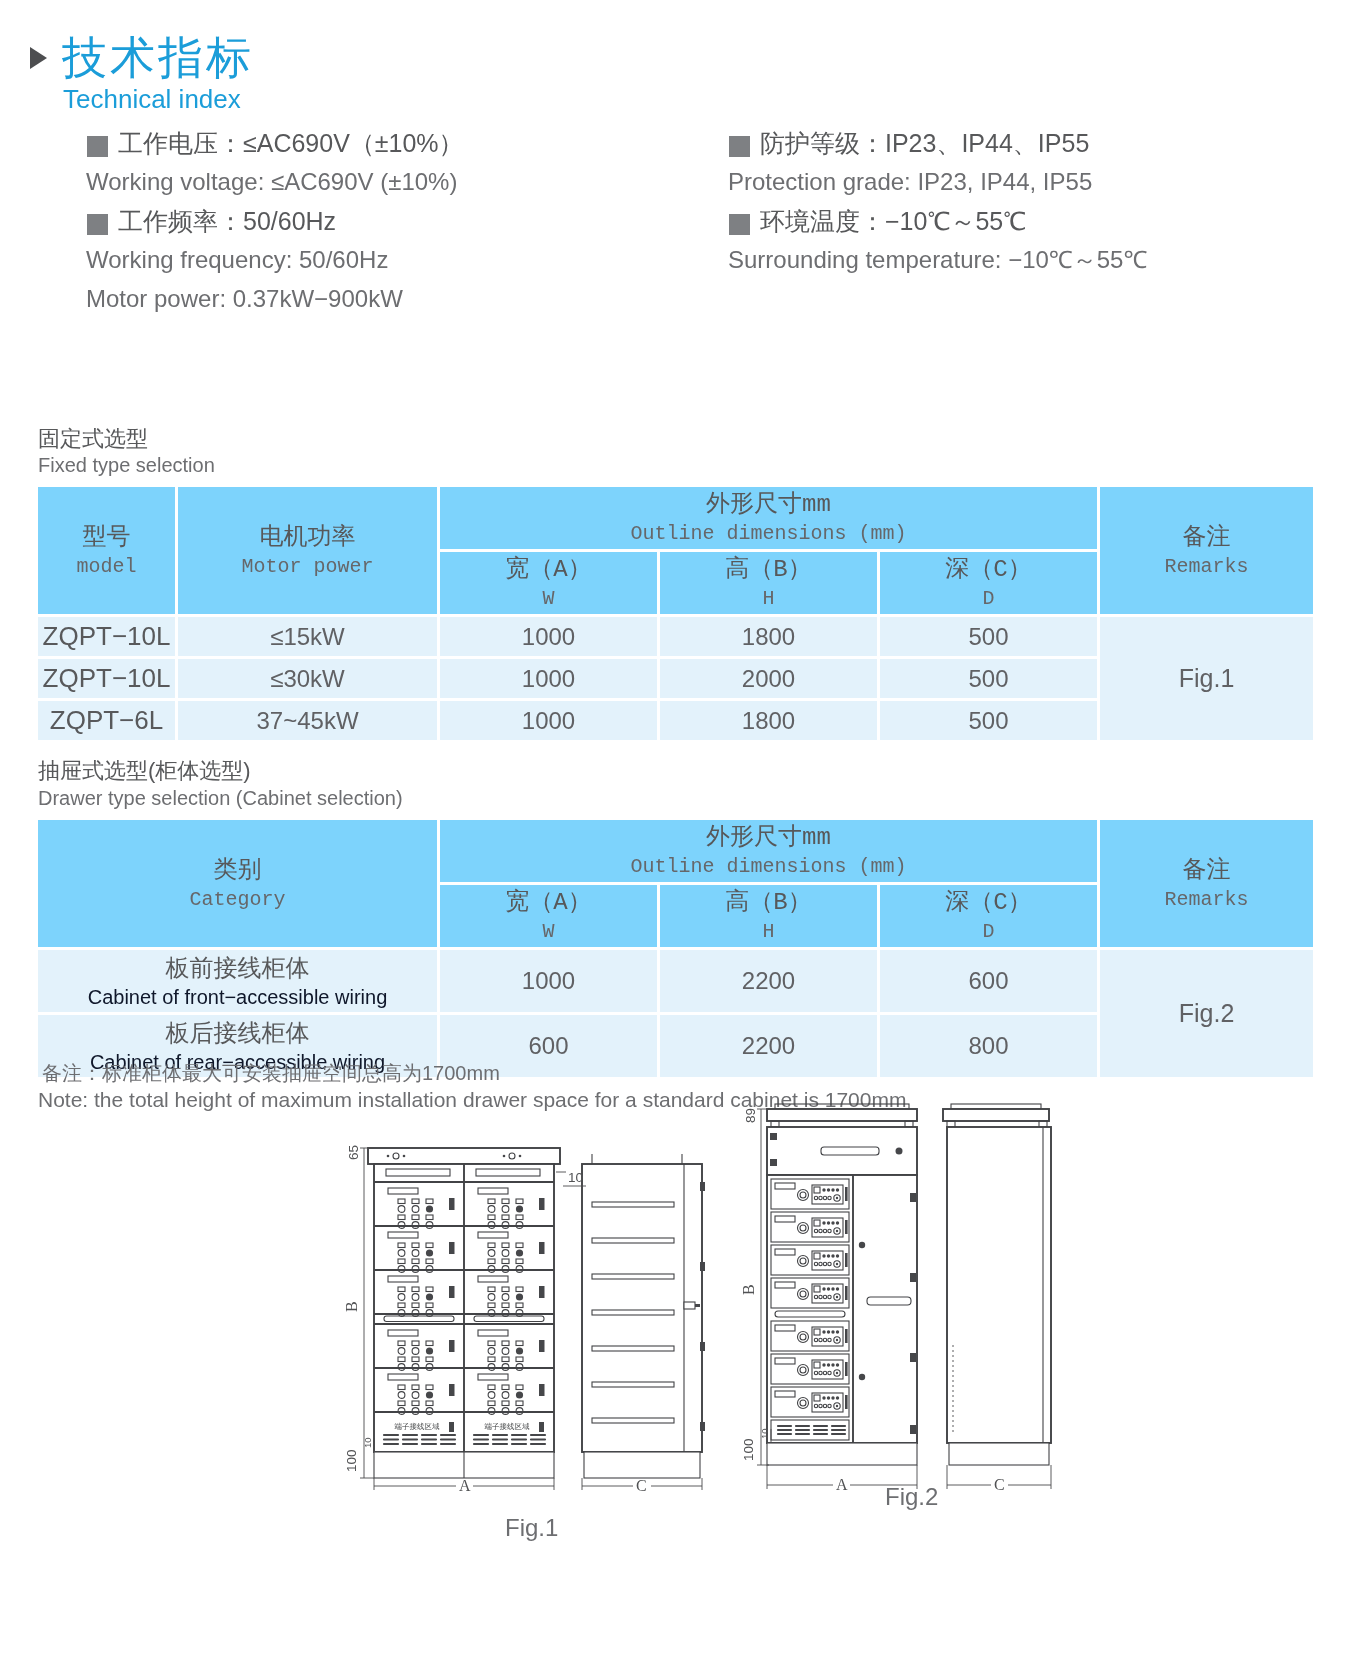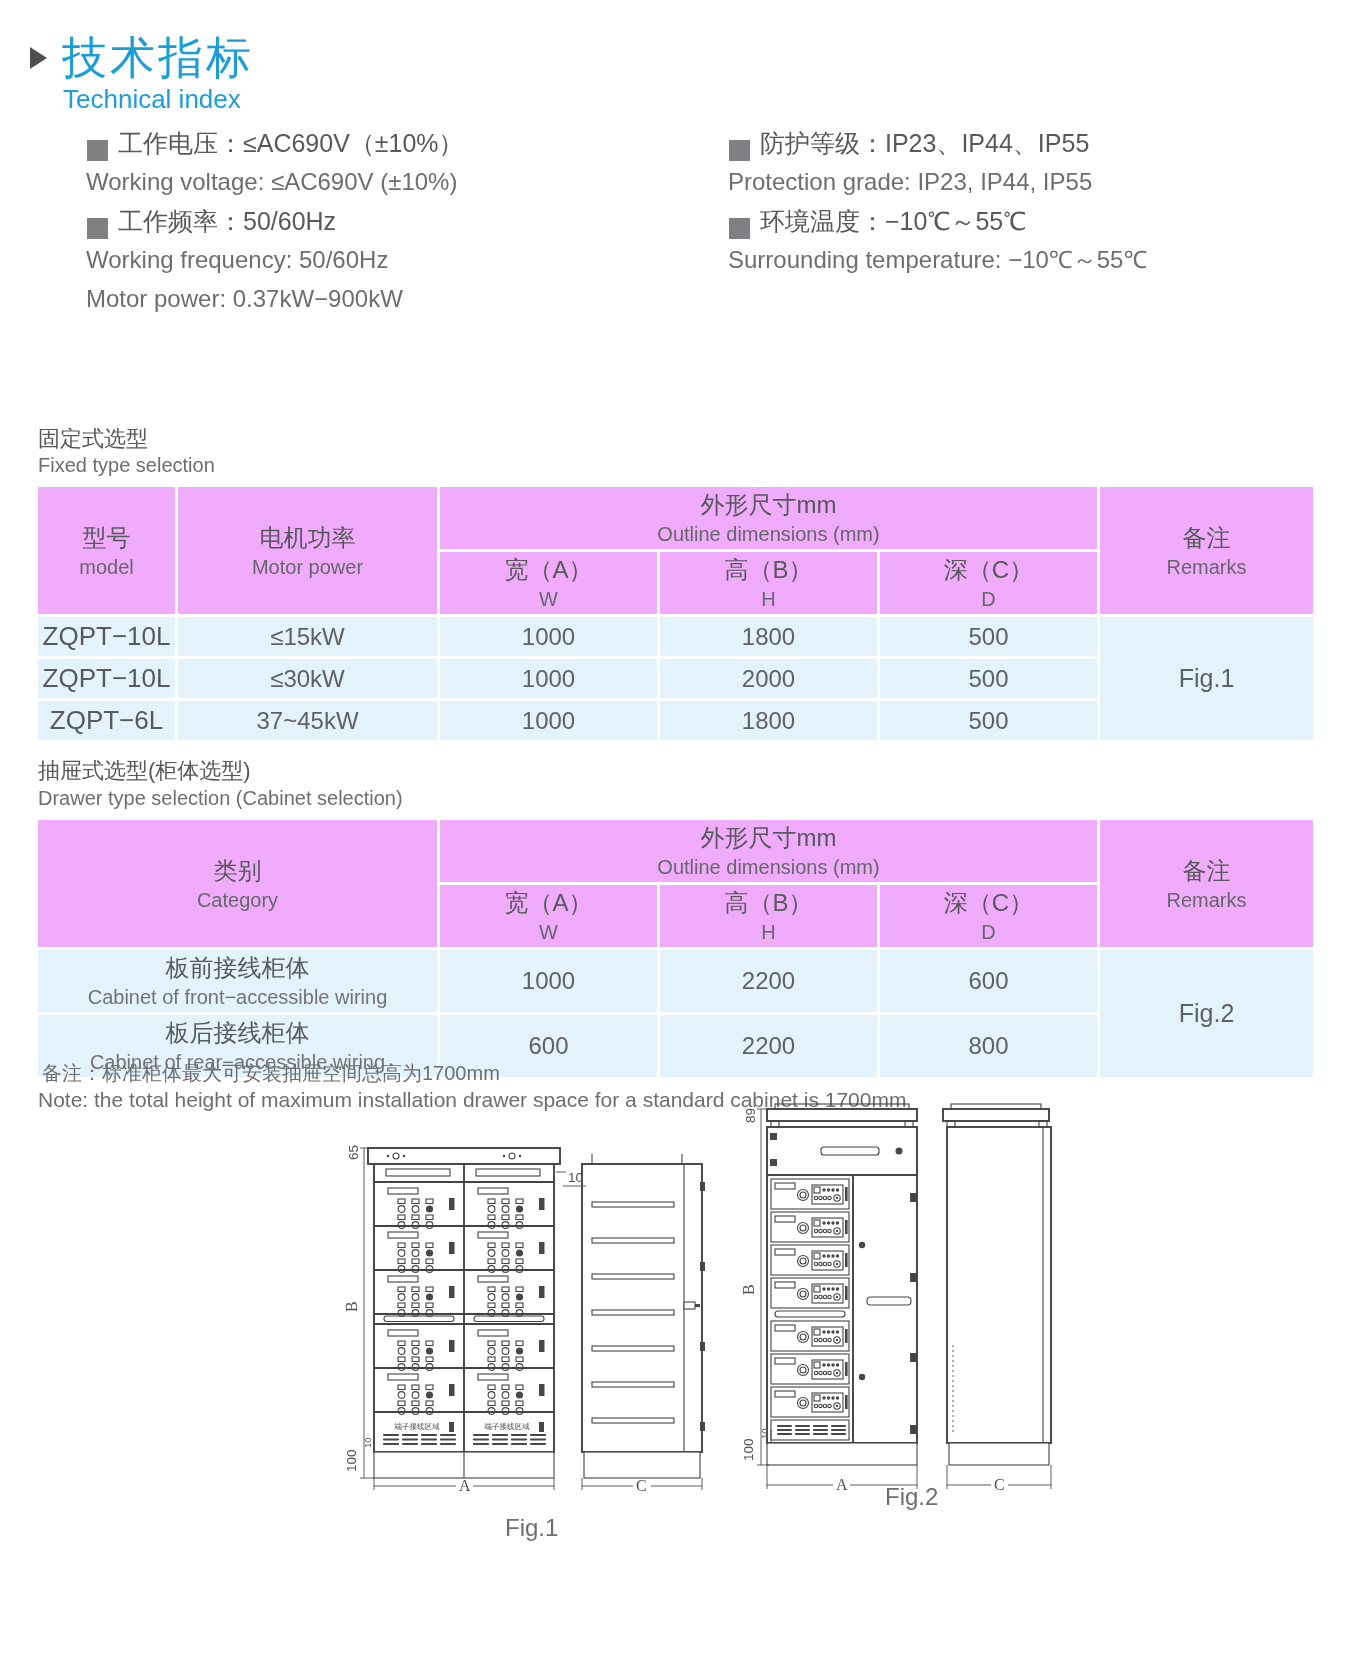--- a/index.html
+++ b/index.html
@@ -5,35 +5,35 @@
   html,body{margin:0;padding:0;background:#fff;}
   #page{position:relative;width:1357px;height:1660px;background:#ffffff;overflow:hidden;
         font-family:"Liberation Sans", sans-serif;}
   .abs{position:absolute;}
   
   .tri{width:0;height:0;border-left:17px solid #4d4e50;border-top:11px solid transparent;border-bottom:11px solid transparent;}
   .title-zh{font-size:45px;color:#1b9dd9;letter-spacing:3px;}
   .title-en{font-size:26px;color:#1b9dd9;}
   
   .spec-col{position:absolute;width:650px;}
-  .spec .zh{display:flex;align-items:flex-end;font-size:25px;color:#57585a;line-height:36px;padding-left:27px;}
+  .spec .zh{display:flex;align-items:center;font-size:25px;color:#57585a;line-height:36px;padding-left:27px;}
   .bullet{flex:0 0 auto;width:21px;height:21px;background:#7e8083;margin:7px 10px 0 0;}
   .spec .en{font-size:24px;color:#6d6e71;line-height:36px;margin:3px 0 3px 26px;}
   
   .sec-zh{font-size:22px;color:#57585a;}
   .sec-en{font-size:20px;color:#6d6e71;}
   
   table.spec-table{border-collapse:collapse;table-layout:fixed;position:absolute;}
   table.spec-table td{border:3px solid #ffffff;text-align:center;vertical-align:middle;padding:2px;}
-  td.th{background:#f0abfc;}
+  td.th{background:#7dd3fc;font-family:Liberation Mono, monospace;}
   td.td{background:#e3f2fb;margin-left:36px;}
   .th .zh{font-size:24px;color:#57585a;line-height:32px;}
   .th .en{font-size:20px;color:#66676a;line-height:26px;}
   .cell-zh{font-size:24px;color:#57585a;line-height:32px;}
-  .cell-en{font-size:20px;color:#737373;line-height:26px;}
+  .cell-en{font-size:20px;color:#0f172a;line-height:26px;}
   td.data{font-size:24px;color:#606164;}
   td.model{font-size:26px;color:#58595b;}
   td.remark{font-size:25px;color:#606164;}
   
   .note-zh{font-size:20px;color:#6d6e71;}
   .note-en{font-size:21px;color:#6d6e71;}
   
   .ln{fill:none;stroke:#424346;stroke-width:1.1;}
   .ln2{fill:none;stroke:#424346;stroke-width:1.9;}
   .lnw{fill:#ffffff;stroke:#424346;stroke-width:1.1;}

